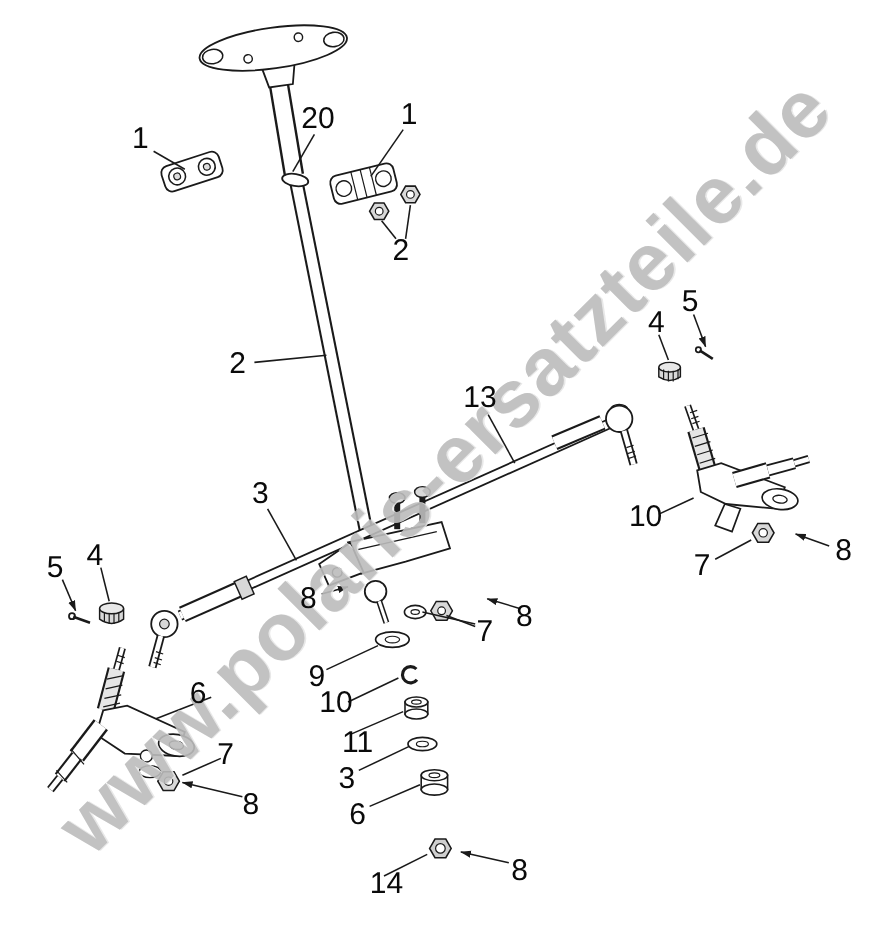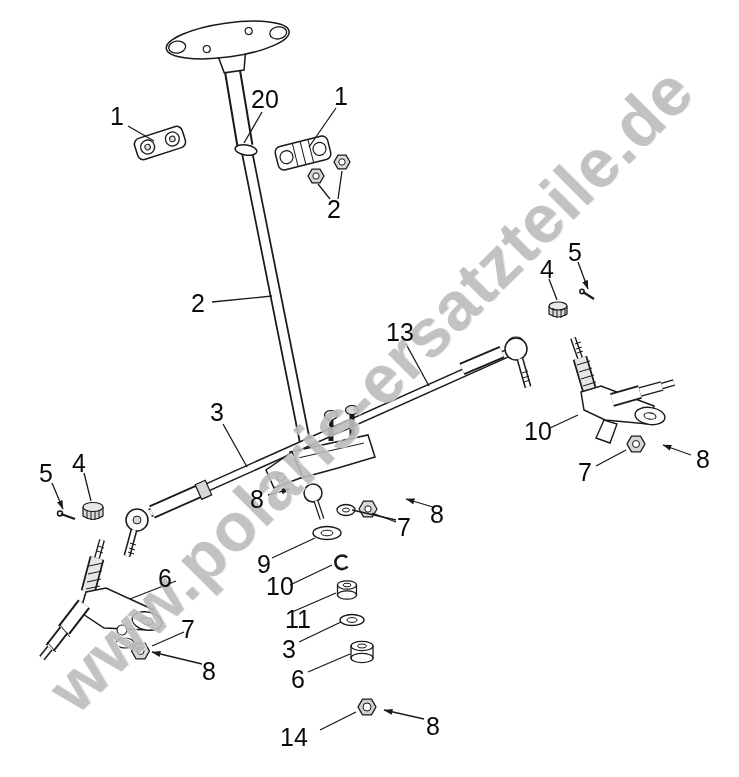--- a/index.html
+++ b/index.html
@@ -268,16 +268,16 @@
   <div class="callout" style="left:404px;top:527px">7</div>
   <div class="callout" style="left:437px;top:514px">8</div>
   <div class="callout" style="left:165px;top:578px">6</div>
   <div class="callout" style="left:264px;top:564px">9</div>
   <div class="callout" style="left:280px;top:586px">10</div>
   <div class="callout" style="left:298px;top:619px">11</div>
   <div class="callout" style="left:289px;top:649px">3</div>
   <div class="callout" style="left:298px;top:679px">6</div>
   <div class="callout" style="left:188px;top:629px">7</div>
   <div class="callout" style="left:209px;top:671px">8</div>
-  <div class="callout" style="left:294px;top:737px">14</div>
+  <div class="callout" style="left:322px;top:737px">14</div>
   <div class="callout" style="left:433px;top:726px">8</div>
 
 </div>
 
 </body></html>

